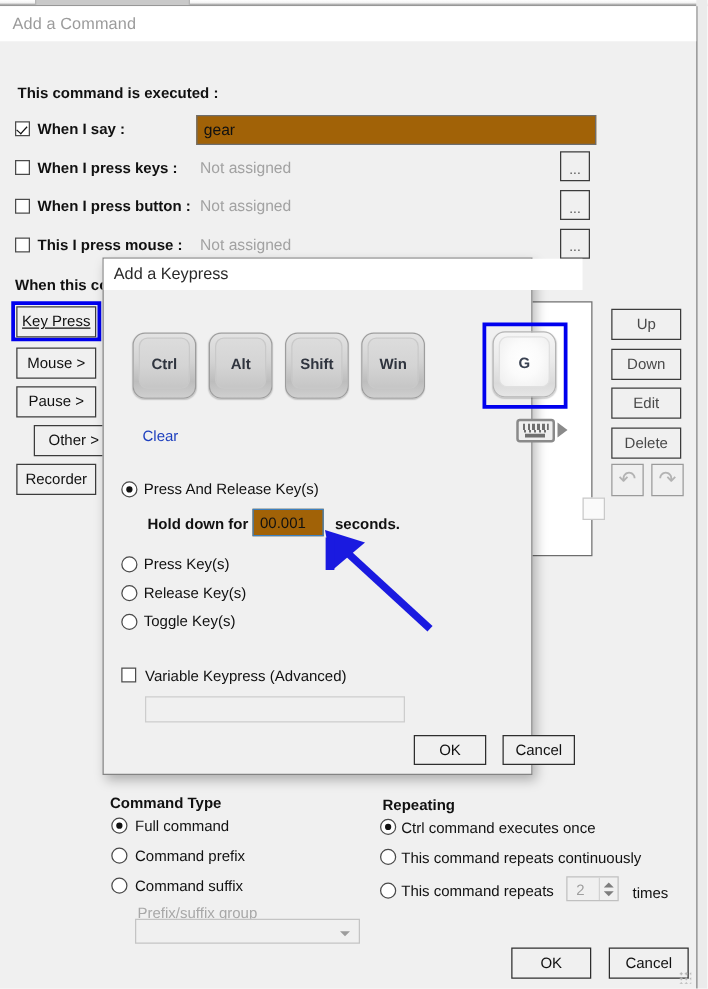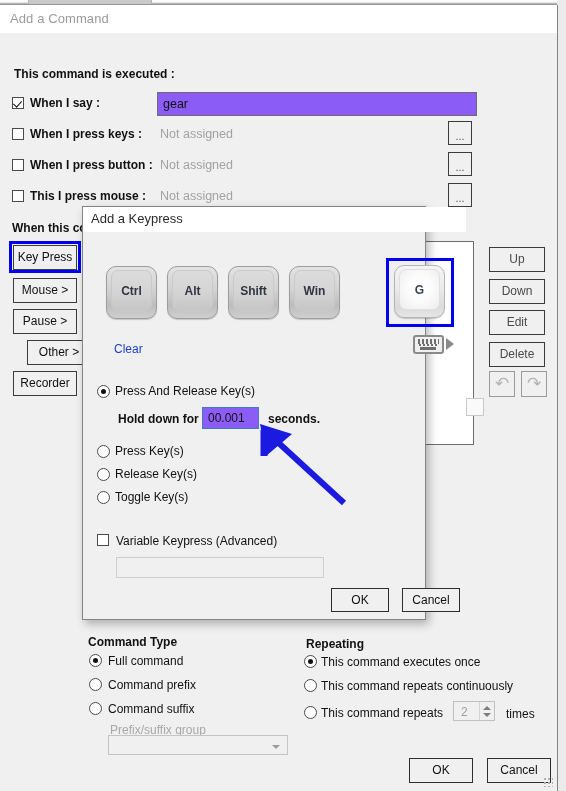--- a/index.html
+++ b/index.html
@@ -89,21 +89,21 @@
     font-weight: bold;
     font-size: 12px;
     white-space: nowrap;
     color: #111;
   }
 
   .text-input {
     position: absolute;
     box-sizing: border-box;
     border: 1px solid #6d6d6d;
-    background: #8b5cf6;
+    background: #a16207;
     font-family: "Liberation Sans", sans-serif;
     font-size: 12.5px;
     color: #111;
     padding: 0 5px;
     line-height: 1;
     outline: none;
   }
   .placeholder-text {
     position: absolute;
     color: #a2a2a2;
@@ -445,21 +445,21 @@
     <div class="dots-btn" style="left:448px; top:147px;">...</div>
 
     <div class="cb" style="left:12px; top:185px;"></div>
     <div class="cb-label" style="left:30px; top:184px;">This I press mouse :</div>
     <div class="placeholder-text" style="left:160px; top:184px;">Not assigned</div>
     <div class="dots-btn" style="left:448px; top:178px;">...</div>
 
     <div class="section-label" style="left:12px; top:216px;">When this co</div>
 
     <div class="focus-ring" style="left:9px; top:236px; width:72px; height:32px;"></div>
-    <div class="lbtn" style="left:13px; top:240px;">Key Press</div>
+    <div class="lbtn" style="left:13px; top:240px;text-decoration:underline;">Key Press</div>
     <div class="lbtn" style="left:13px; top:273px;">Mouse &gt;</div>
     <div class="lbtn" style="left:13px; top:304px;">Pause &gt;</div>
     <div class="lbtn" style="left:27px; top:335px;text-align:center;">Other &gt;</div>
     <div class="lbtn" style="left:13px; top:366px;">Recorder</div>
 
     <div class="list-panel" style="left:88px; top:236px; width:386px; height:204px;"></div>
     <div class="panel-edge" style="left:466px; top:393px; width:18px; height:18px;"></div>
 
     <div class="rbtn" style="left:489px; top:242px;">Up</div>
     <div class="rbtn" style="left:489px; top:274px;">Down</div>
@@ -475,21 +475,21 @@
     <div class="radio-label" style="left:108px; top:673px;">Command prefix</div>
     <div class="radio" style="left:89px; top:697px;"></div>
     <div class="radio-label" style="left:108px; top:697px;">Command suffix</div>
     <div class="muted-text" style="left:110px; top:718px;">Prefix/suffix group</div>
     <div class="combo" style="left:108px; top:730px; width:180px; height:20px;">
       <span class="caret"></span>
     </div>
 
     <div class="bold-text" style="left:306px; top:632px;">Repeating</div>
     <div class="radio on" style="left:304px; top:650px;"></div>
-    <div class="radio-label" style="left:321px; top:650px;">This command executes once</div>
+    <div class="radio-label" style="left:321px; top:650px;">Ctrl command executes once</div>
     <div class="radio" style="left:304px; top:674px;"></div>
     <div class="radio-label" style="left:321px; top:674px;">This command repeats continuously</div>
     <div class="radio" style="left:304px; top:701px;"></div>
     <div class="radio-label" style="left:321px; top:701px;">This command repeats</div>
     <div class="spinner" style="left:453px; top:696px;">
       <span class="val">2</span>
       <span class="btns">
         <span class="up"></span>
         <span class="dn"></span>
       </span>

